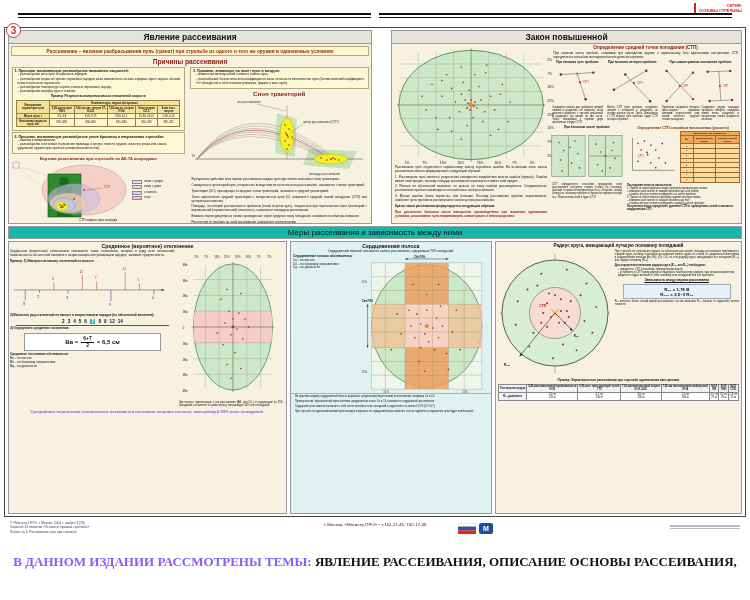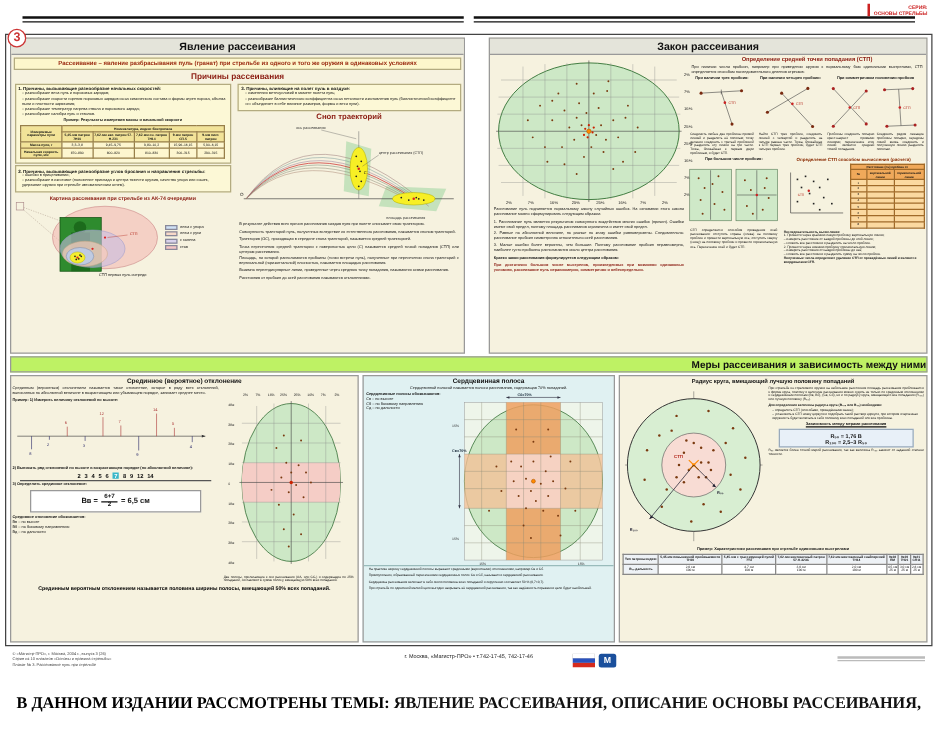--- a/index.html
+++ b/index.html
@@ -5,32 +5,32 @@
 html,body{margin:0;padding:0;width:750px;height:600px;background:#fff;font-family:"Liberation Sans",sans-serif;color:#111}
 *{box-sizing:border-box}
 .poster{position:absolute;left:4px;top:3px;width:742px;height:514px;background:#fff}
 .frame{position:absolute;left:0;top:24px;right:0;bottom:0;border:1.5px solid #444;pointer-events:none}
 .titlerow{position:absolute;top:0;left:14px;right:14px;height:24px;display:flex;align-items:center;gap:8px}
 .tline{flex:1;height:5px;border-top:2px solid #111;border-bottom:1px solid #111}
 .title{font-size:20px;font-weight:bold;white-space:nowrap;letter-spacing:.5px}
 .series{position:absolute;right:4px;top:0;text-align:right;color:#c22;font-size:4px;font-weight:bold;line-height:1.25;border-left:2px solid #c22;padding-left:3px}
 .badge{position:absolute;left:2px;top:20px;width:15px;height:15px;border:1.5px solid #c33;border-radius:50%;color:#c33;font-weight:bold;font-size:10px;display:flex;align-items:center;justify-content:center;background:#fff;z-index:6}
 .content{position:absolute;top:27px;left:4px;right:4px;bottom:3px;display:flex;flex-direction:column;gap:2px}
-.toprow{display:flex;gap:19px;height:253px}
+.toprow{display:flex;gap:19px;height:194px}
 .panel{border:1px solid #999;background:#f6f2df;overflow:hidden;position:relative}
 .p-phen{width:49.6%}.p-law{flex:1}
 .phead{background:#e4e4da;border-bottom:1px solid #999;font-weight:bold;font-size:8.5px;text-align:center;padding:1px 0}
-.band{height:13px;background:#bef264;border:1px solid #999;font-weight:bold;font-size:8px;text-align:right;line-height:11px}
+.band{height:13px;background:#14b8a6;border:1px solid #999;font-weight:normal;font-size:8px;text-align:center;line-height:11px}
 .botrow{display:flex;gap:3px;flex:1;min-height:0}
 .bcol{border:1px solid #999;background:#f6f2df;overflow:hidden;position:relative}
 .bc1{width:38%}.bc2{width:27.5%;background:#e0f1f2}.bc3{flex:1}
 .t26{font-size:2.6px;line-height:1.2}.t3{font-size:3.1px;line-height:1.25}.t35{font-size:3.6px;line-height:1.25}
 .t4{font-size:4.2px;line-height:1.3}.t45{font-size:4.6px;line-height:1.3}.t5{font-size:5.2px}.t6{font-size:6.2px}
 .bld{font-weight:bold}.ctr{text-align:center}.jus{text-align:justify}
-.red{color:#000000}.dkr{color:#8a1a10}
+.red{color:#8b5cf6}.dkr{color:#8a1a10}
 .gbox{border:.5px solid #b3ab80;margin:1.5px;padding:1.5px 2px;background:#fcf8d6}
 .defstrip{background:#fdf7cc;border:1px solid #b3ab80;color:#9a2a10;font-weight:bold;font-size:4.8px;text-align:center;margin:2px;padding:1.5px 4px}
 .li{margin:0 0 .5px 3px}.dash::before{content:"– "}
 p{margin:0 0 2px}
 .cols{display:flex;gap:2px;padding:0 1px}
 .ptab{border-collapse:collapse;font-size:2.7px;margin:1px auto;width:98%}
 .ptab td{border:.5px solid #977f4a;padding:.5px;background:#fdf6cf;text-align:center}
 .ptab .hd{background:#f2e398;font-weight:bold}
 .legend{display:flex;flex-direction:column;gap:1.5px;justify-content:center}
 .lrow{display:flex;align-items:center;gap:2px}
@@ -223,21 +223,21 @@
               <p class="t3 jus">Точка пересечения средней траектории с поверхностью цели (С) называется средней точкой попадания (СТП) или центром рассеивания.</p>
               <p class="t3 jus">Площадь, на которой располагаются пробоины (точки встречи пуль), полученные при пересечении снопа траекторий с вертикальной (горизонтальной) плоскостью, называется площадью рассеивания.</p>
               <p class="t3 jus">Взаимно перпендикулярные линии, проведенные через среднюю точку попадания, называются осями рассеивания.</p>
               <p class="t3 jus">Расстояния от пробоин до осей рассеивания называются отклонениями.</p>
             </div>
           </div>
         </div>
       </div>
 
       <div class="panel p-law">
-        <div class="phead">Закон рассеивания</div>
+        <div class="phead">Закон повышенной</div>
         <div style="display:flex;gap:2px;padding:1px">
           <div style="width:45%">
             <svg width="164" height="120" viewBox="0 0 168 122" style="margin:0 auto">
               <ellipse cx="80" cy="61" rx="74" ry="56" fill="#cde8c6" stroke="#3f7a3f" stroke-width="0.8"></ellipse>
               <g stroke="#888" stroke-width="0.3">
                 <line x1="26" y1="8" x2="26" y2="114"></line>
                   <line x1="44" y1="6" x2="44" y2="116"></line>
                   <line x1="62" y1="5" x2="62" y2="117"></line>
                   <line x1="98" y1="5" x2="98" y2="117"></line>
                   <line x1="116" y1="6" x2="116" y2="116"></line>

